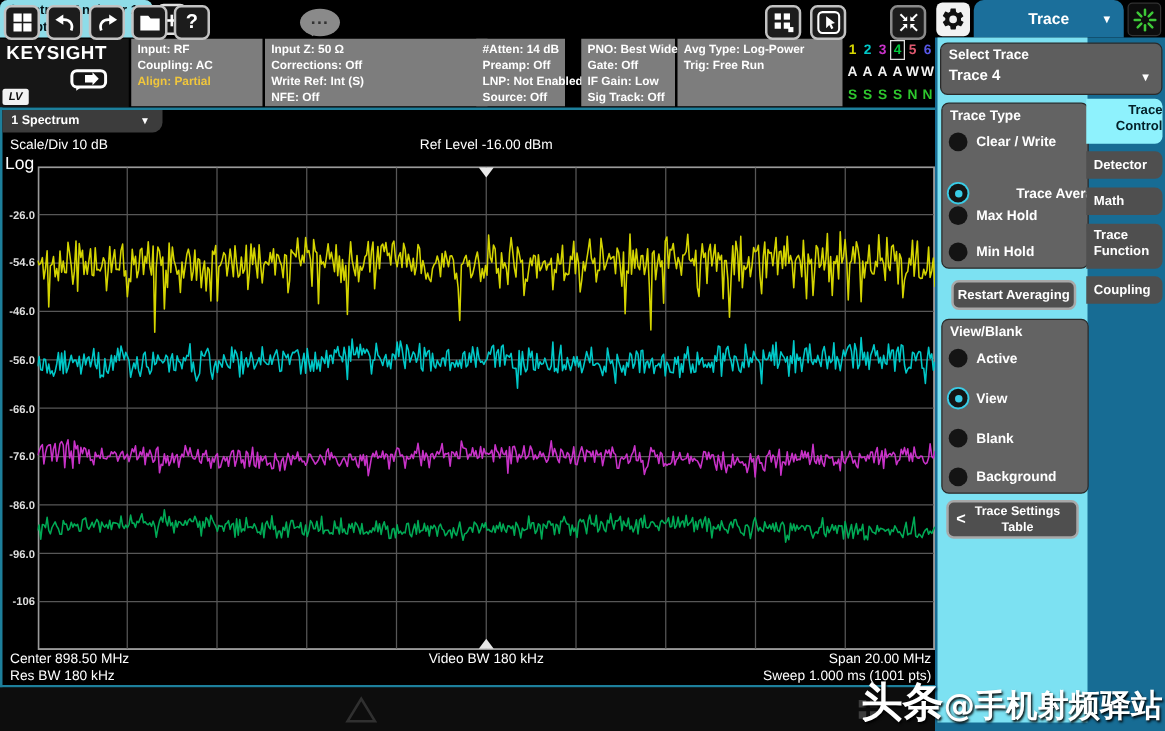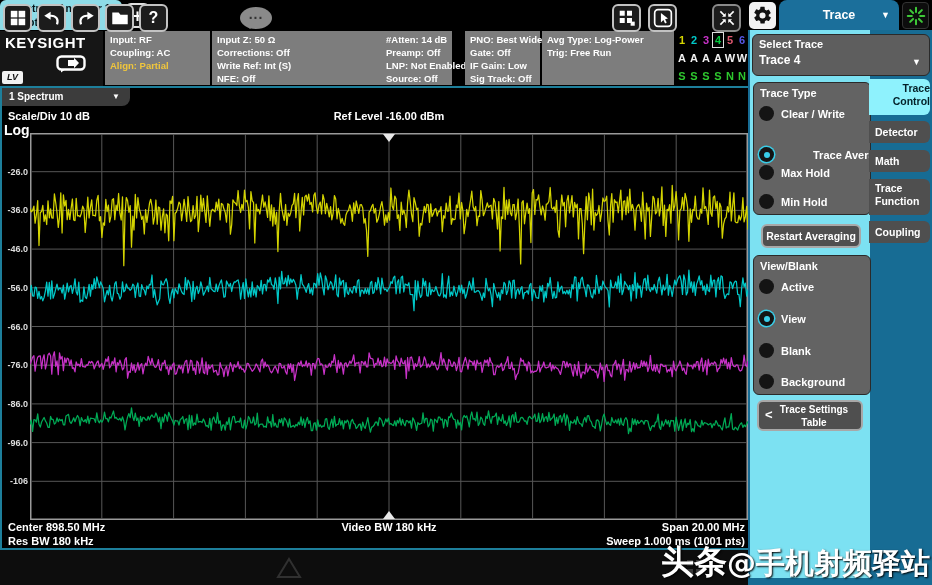--- a/index.html
+++ b/index.html
@@ -49,34 +49,34 @@
   .menu-btn{background:#4f4f4f;border:2px solid #a8a8a8;border-radius:6px;color:#fff;font-size:10.5px;font-weight:bold;
             text-align:center;box-sizing:border-box;}
   .side-tab{left:869px;width:61px;background:#4f4f4f;border-radius:0 6px 6px 0;color:#fff;font-size:10.5px;
             font-weight:bold;padding:3px 0 0 6px;box-sizing:border-box;line-height:13px;}
   .side-tab.active{background:#8ef2fd;color:#032028;text-align:right;}
   
   .spec-win{left:0;top:86px;width:748px;height:464px;background:#000;border:2px solid #1d7f9b;border-right:none;box-sizing:border-box;}
   .win-tab{left:2px;top:88px;width:128px;height:18px;background:#3c3c3c;border-radius:0 0 8px 0;color:#fff;
            font-size:10px;font-weight:bold;line-height:18px;padding-left:7px;box-sizing:border-box;}
   .win-tab .dd{position:absolute;right:10px;font-size:8px;}
-  .ann{color:#fff;font-size:11px;font-weight:bold;white-space:nowrap;}
+  .ann{color:#fff;font-size:11px;font-weight:normal;white-space:nowrap;}
   .ylab{position:absolute;left:1px;width:27px;text-align:right;color:#ddd;font-size:9px;font-weight:bold;height:12px;line-height:12px;}
   
   .toolbar{left:0;top:550px;width:748px;height:35px;background:#0d0d0d;}
   .tb-btn{position:absolute;top:4px;width:29px;height:28px;background:#1c1c1c;border:2px solid #c2c2c2;border-radius:6px;
           box-sizing:border-box;display:flex;align-items:center;justify-content:center;color:#fff;}
   .bubble{position:absolute;left:240px;top:7px;width:32px;height:22px;background:#8a8a8a;border-radius:50%;
           color:#333;text-align:center;line-height:14px;font-size:14px;font-weight:bold;letter-spacing:1px;}
   .bubble:after{content:"";position:absolute;left:5px;bottom:-5px;border:5px solid transparent;border-top-color:#8a8a8a;}
   .dim-sq{position:absolute;width:6px;height:6px;background:#3c3c3c;}
   .watermark{right:2px;bottom:0px;color:#fff;font-weight:bold;white-space:nowrap;text-shadow:1px 1px 2px #000;
              font-family:"DejaVu Sans",sans-serif;}
   .watermark .b{font-size:33px;}
-  .watermark .h{font-size:29px;}
+  .watermark .h{font-size:25px;}
 </style>
 </head>
 <body>
 
 <div id="stage">
 
   <div class="abs app-tab">
     <div><span>Spectrum Analyzer 1</span> <span style="font-size:7px;">▼</span></div>
     <div>Swept SA</div>
   </div>
@@ -245,21 +245,21 @@
     <span>1 Spectrum</span>
     <span class="dd">▼</span>
   </div>
 
   <div class="abs ann" style="left:8px;top:110px;">Scale/Div 10 dB</div>
   <div class="abs ann" style="left:389px;top:110px;transform:translateX(-50%);">Ref Level -16.00 dBm</div>
   <div class="abs ann" style="left:4px;top:122px;font-size:14px;">Log</div>
 
   <div id="ylabels">
       <div class="ylab" style="top: 165.7px;">-26.0</div>
-      <div class="ylab" style="top: 204.4px;">-36.0</div>
+      <div class="ylab" style="top: 204.4px;">-54.6</div>
       <div class="ylab" style="top: 243.1px;">-46.0</div>
       <div class="ylab" style="top: 281.8px;">-56.0</div>
       <div class="ylab" style="top: 320.5px;">-66.0</div>
       <div class="ylab" style="top: 359.2px;">-76.0</div>
       <div class="ylab" style="top: 397.9px;">-86.0</div>
       <div class="ylab" style="top: 436.6px;">-96.0</div>
       <div class="ylab" style="top: 475.3px;">-106</div>
     </div>
 
   <svg id="graticule" class="abs" style="left:30px;top:133px;" width="718" height="387" viewBox="0 0 718 387">

